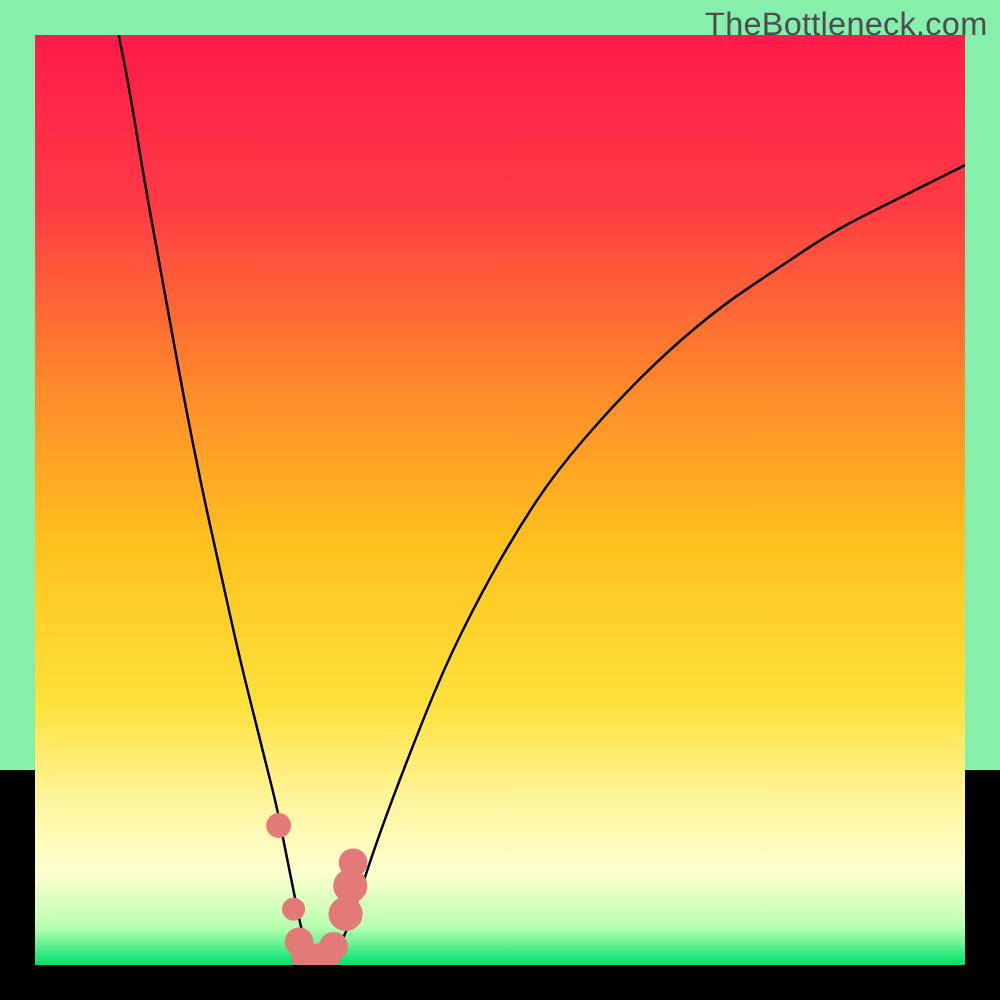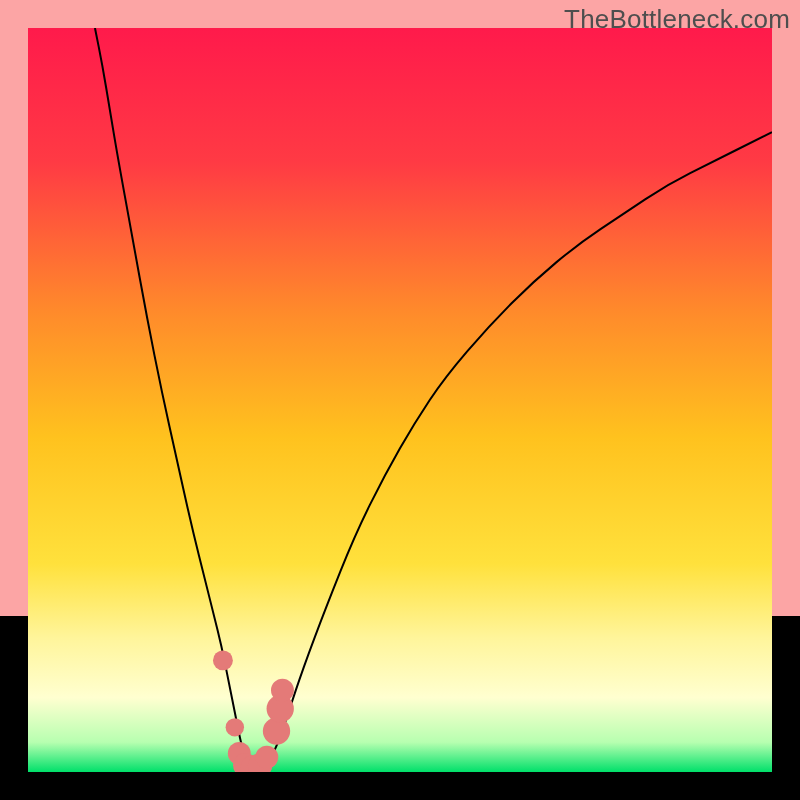--- a/index.html
+++ b/index.html
@@ -10,21 +10,21 @@
     overflow: hidden;
     background: #000;
     font-family: Arial, Helvetica, sans-serif;
   }
   .frame {
     position: absolute;
     left: 0;
     top: 0;
     width: 800px;
     height: 616px;
-    background: #fca5a5;
+    background: #86efac;
   }
   .plot {
     position: absolute;
     left: 28px;
     top: 28px;
     width: 744px;
     height: 744px;
   }
   .watermark {
     position: absolute;

